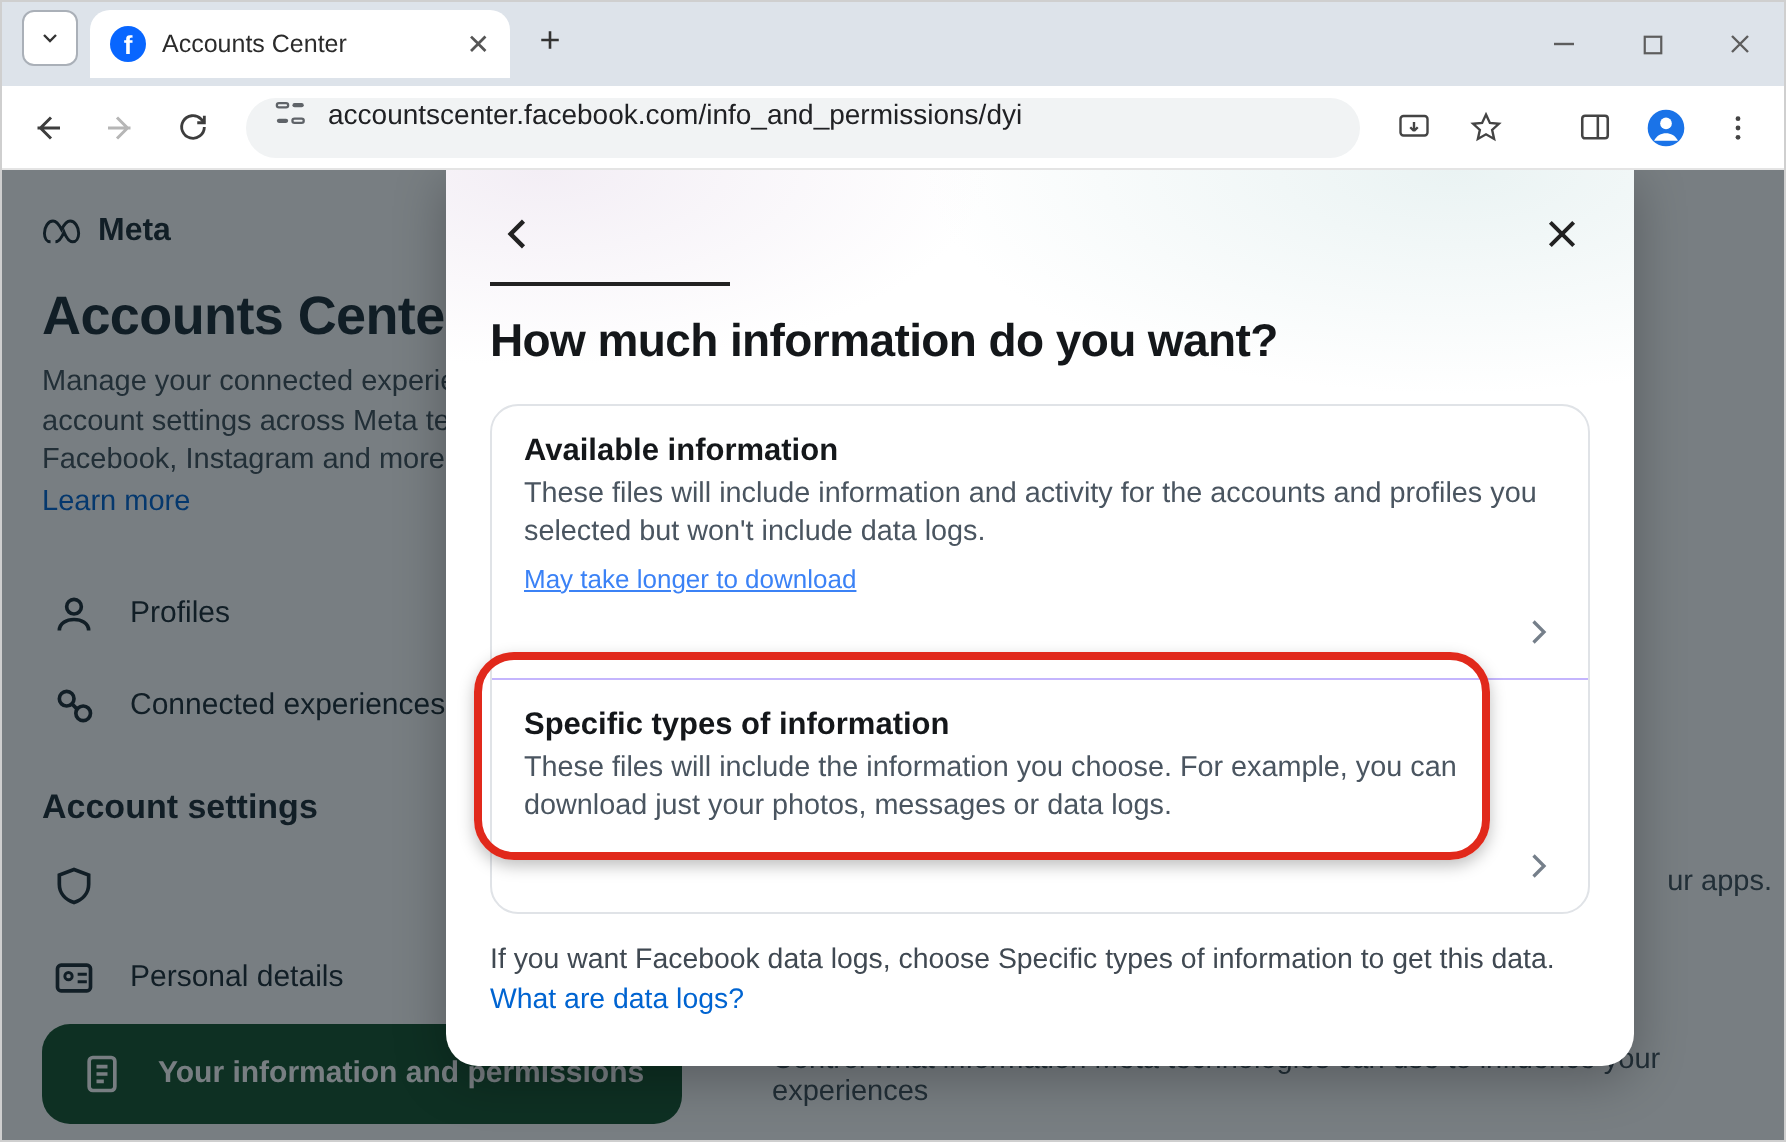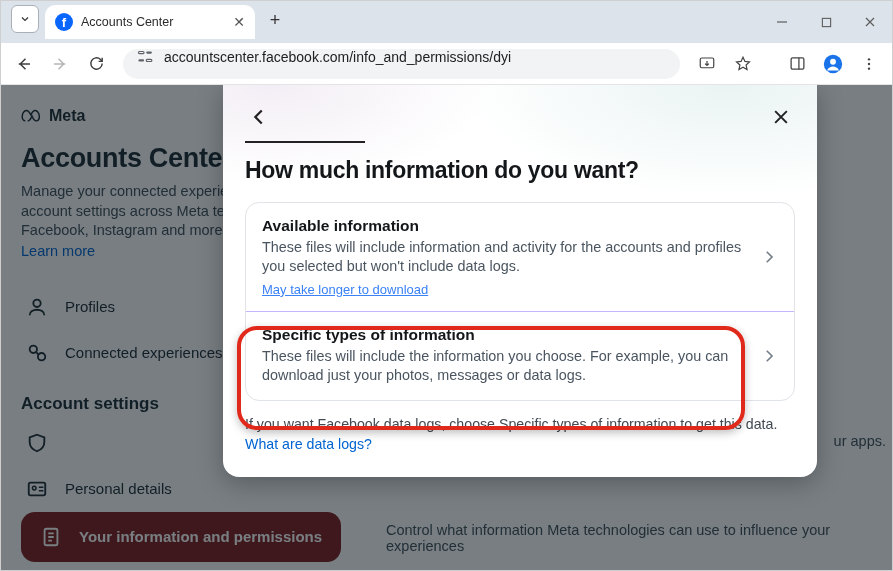--- a/index.html
+++ b/index.html
@@ -30,41 +30,41 @@
 
   
   .meta-page { position:absolute; inset:0; padding: 20px 0 0 20px; }
   .meta-logo { display:flex; align-items:center; gap:6px; font-weight:700; font-size:16px; color:#1c2b33;}
   .meta-logo svg{width:22px;height:22px;}
   .meta-title { font-size:27px; font-weight:800; color:#1c2b33; margin-top:16px; letter-spacing:-0.3px;}
   .meta-desc { font-size:14.5px; color:#40505a; margin-top:8px; max-width: 320px; line-height:1.35;}
   .meta-learn { color:#0064d1; font-size:14.5px; display:inline-block; margin-top:2px;}
   .side-list { margin-top: 24px; }
   .side-item { display:flex; align-items:center; gap:16px; padding: 12px 4px; font-size:15px; color:#1c2b33; font-weight:500;}
-  .side-item.active { background:#7f1d1d; color:#fff; border-radius:14px; padding:14px 18px; width:320px; font-weight:600;}
+  .side-item.active { background:#14532d; color:#fff; border-radius:14px; padding:14px 18px; width:320px; font-weight:600;}
   .side-ico { width:24px; display:flex; justify-content:center; color:#1c2b33; }
   .side-item.active .side-ico { color:#fff;}
   .section-head { font-size:17px; font-weight:800; color:#1c2b33; margin: 18px 0 6px 0;}
   .right-panel-text { position:absolute; right:6px; top:348px; font-size:14.5px; color:#40505a; }
   .right-panel-text2 { position:absolute; right:6px; bottom:16px; font-size:14.5px; color:#40505a; width:500px; }
 
   
   .scrim { position:absolute; inset:0; background:rgba(10,20,28,0.55); }
 
   
   .dialog { position:absolute; left:222px; top:0; width:594px; background:#fff; border-radius:0 0 16px 16px; box-shadow: 0 6px 26px rgba(0,0,0,0.28); padding-bottom: 18px;
     background: radial-gradient(ellipse 320px 140px at 8% 0%, #f3eef5 0%, rgba(255,255,255,0) 70%),
                 radial-gradient(ellipse 380px 160px at 85% 0%, #eaf3f3 0%, rgba(255,255,255,0) 70%), #fff; }
   .dlg-head { display:flex; align-items:center; justify-content:space-between; padding:18px 22px 4px 22px;}
   .dlg-back, .dlg-close { width:28px;height:28px; display:flex; align-items:center; justify-content:center; color:#222; cursor:pointer;}
   .dlg-group { padding: 0 22px; }
   .dlg-divider { height:2px; width:120px; background:#222; margin: 6px 0 14px 0;}
   .dlg-title { font-size:23px; font-weight:800; color:#14171a; letter-spacing:-0.3px; margin-bottom:18px;}
   .opt-card { border:1px solid #e0e3e7; border-radius:14px; overflow:hidden; background:#fff; }
-  .opt { display:flex; align-items:center; padding:14px 16px 14px 16px; gap:10px; cursor:pointer;}
+  .opt { display:flex; align-items:flex-end; padding:14px 16px 14px 16px; gap:10px; cursor:pointer;flex-direction:column;}
   .opt + .opt { border-top:1px solid #c4b5fd;}
   .opt-body { flex:1; }
   .opt-title { font-size:15.5px; font-weight:700; color:#14171a; margin-bottom:3px;}
   .opt-desc { font-size:14.4px; color:#4a5560; line-height:1.35;}
   .opt-sub { font-size:13px; color:#3b82f6; margin-top:5px;text-decoration:underline;}
   .opt-chevron { color:#757f8a; }
   .highlight { position:absolute; border:4px solid #e1291b; border-radius:20px; pointer-events:none; box-shadow: 0 3px 8px rgba(0,0,0,0.25);}
   .dlg-foot { padding: 14px 22px 4px 22px; font-size:14.2px; color:#404952; line-height:1.4;}
   .dlg-foot a { color:#0064d1; text-decoration:none;}
 

